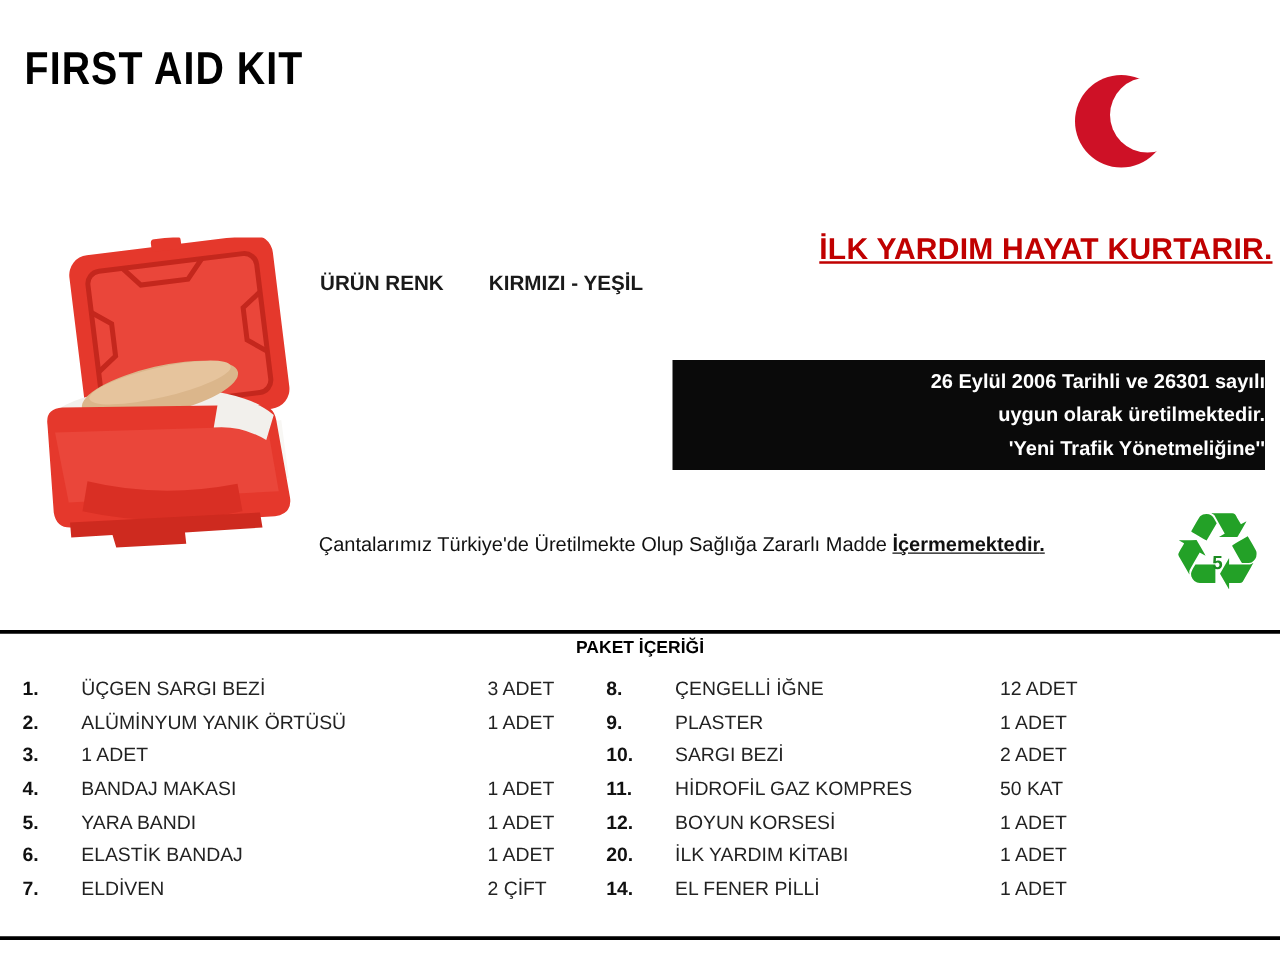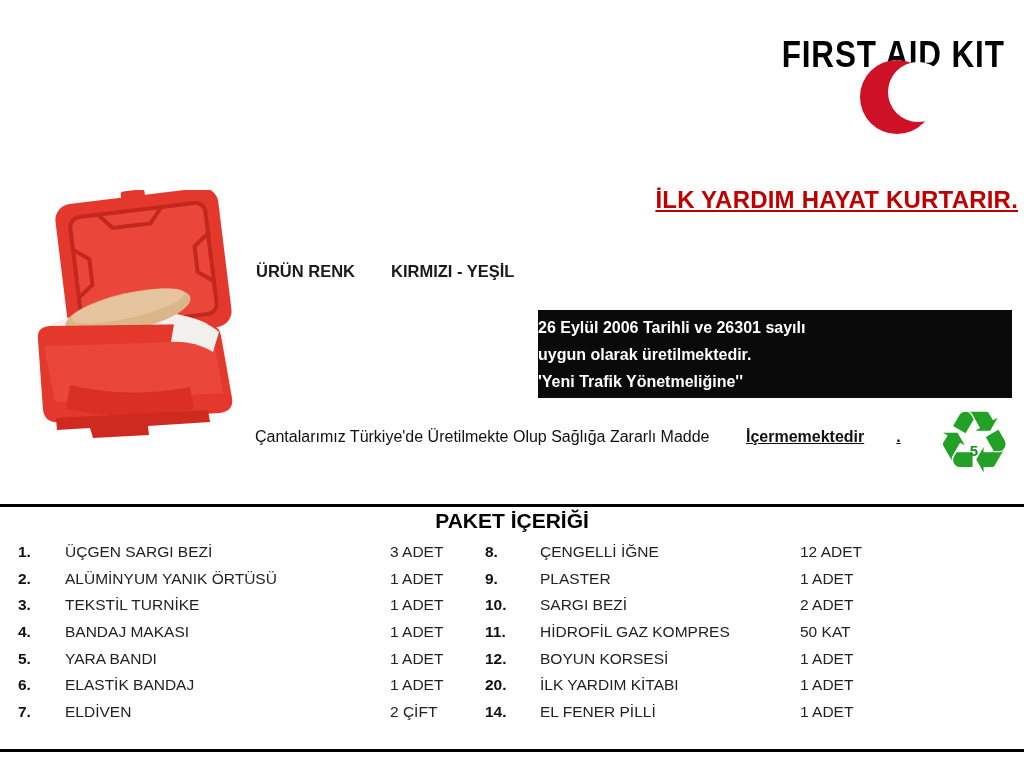--- a/index.html
+++ b/index.html
@@ -2,66 +2,66 @@
 <html><head>
 <meta charset="utf-8">
 <style>
   * { margin: 0; padding: 0; box-sizing: border-box; }
   html, body { width: 1024px; height: 777px; background: #ffffff; overflow: hidden; }
   body { font-family: "Liberation Sans", sans-serif; color: #1a1a1a; position: relative; }
 
   .abs { position: absolute; }
 
   
-  .title-wrap { left: 0; top: 34px; width: 1024px; text-align: right; }
+  .title-wrap { left: 0; top: 34px; width: 1024px; text-align: left; }
   .title {
     display: inline-block;
     font-size: 37px; font-weight: 800; letter-spacing: 1px; color: #000;
     transform: scaleX(0.85); transform-origin: center;
     font-family: "Liberation Sans", sans-serif;
   }
 
   
   .crescent { left: 860px; top: 56px; width: 80px; height: 82px; }
 
   
   .slogan { left: 600px; top: 186px; width: 418px; text-align: right;
     font-size: 24px; font-weight: bold; letter-spacing: 0.2px; text-decoration: underline; }
 
   
   .kit-photo { left: 10px; top: 190px; width: 236px; height: 250px; }
 
   
-  .specs { left: 256px; top: 214px; width: 320px; font-size: 16.5px; font-weight: bold; margin-top: 44px; }
+  .specs { left: 256px; top: 214px; width: 320px; font-size: 16.5px; font-weight: bold; }
   .spec-row { display: grid; grid-template-columns: 135px auto; line-height: 27px; }
 
   
   .notice-box { left: 538px; top: 288px; width: 474px; height: 88px;
     background: #0a0a0a; color: #ffffff; font-weight: bold; font-size: 16px;
-    display: flex; flex-direction: column; justify-content: center; text-align: left;
-    line-height: 27px; margin-top: 22px; }
+    display: flex; flex-direction: column; justify-content: center; text-align: right;
+    line-height: 27px; }
 
   
   .statement { left: 255px; top: 428px; width: 680px; font-size: 16px; color: #111; }
-  .statement .emph { font-weight: bold; text-decoration: underline; margin-left: 32px; }
+  .statement .emph { font-weight: bold; text-decoration: underline; }
 
   
   .recycle { left: 928px; top: 398px; width: 92px; height: 92px; }
   .recycle .glyph { font-size: 86px; line-height: 88px; display: block; text-align: center;
     font-family: "DejaVu Sans", sans-serif; }
   .recycle .num { position: absolute; left: 0; top: 44px; width: 92px; text-align: center;
     font-size: 15px; font-weight: bold; }
 
   
   .rule-top { left: 0; top: 504px; width: 1024px; height: 3px; background: #000; }
   .rule-bottom { left: 0; top: 749px; width: 1024px; height: 3px; background: #000; }
 
   
   .pkg-heading { left: 0; top: 509px; width: 1024px; text-align: center;
-    font-size: 21px; font-weight: bold; color: #000; }
+    font-size: 14px; font-weight: bold; color: #000; }
 
   .col { top: 539px; }
   .col-left { left: 18px; width: 455px; }
   .col-right { left: 485px; width: 420px; }
   .item-row { display: grid; height: 26.6px; align-items: center; font-size: 15.5px; color: #222; }
   .col-left .item-row { grid-template-columns: 47px 325px auto; }
   .col-right .item-row { grid-template-columns: 55px 260px auto; }
   .item-num { font-weight: bold; color: #111; }
 </style>
 </head>
@@ -147,21 +147,20 @@
     <span>ÜÇGEN SARGI BEZİ</span>
     <span>3 ADET</span>
   </div>
   <div class="item-row">
     <span class="item-num">2.</span>
     <span>ALÜMİNYUM YANIK ÖRTÜSÜ</span>
     <span>1 ADET</span>
   </div>
   <div class="item-row">
     <span class="item-num">3.</span>
-    <span>TEKSTİL TURNİKE</span>
     <span>1 ADET</span>
   </div>
   <div class="item-row">
     <span class="item-num">4.</span>
     <span>BANDAJ MAKASI</span>
     <span>1 ADET</span>
   </div>
   <div class="item-row">
     <span class="item-num">5.</span>
     <span>YARA BANDI</span>

